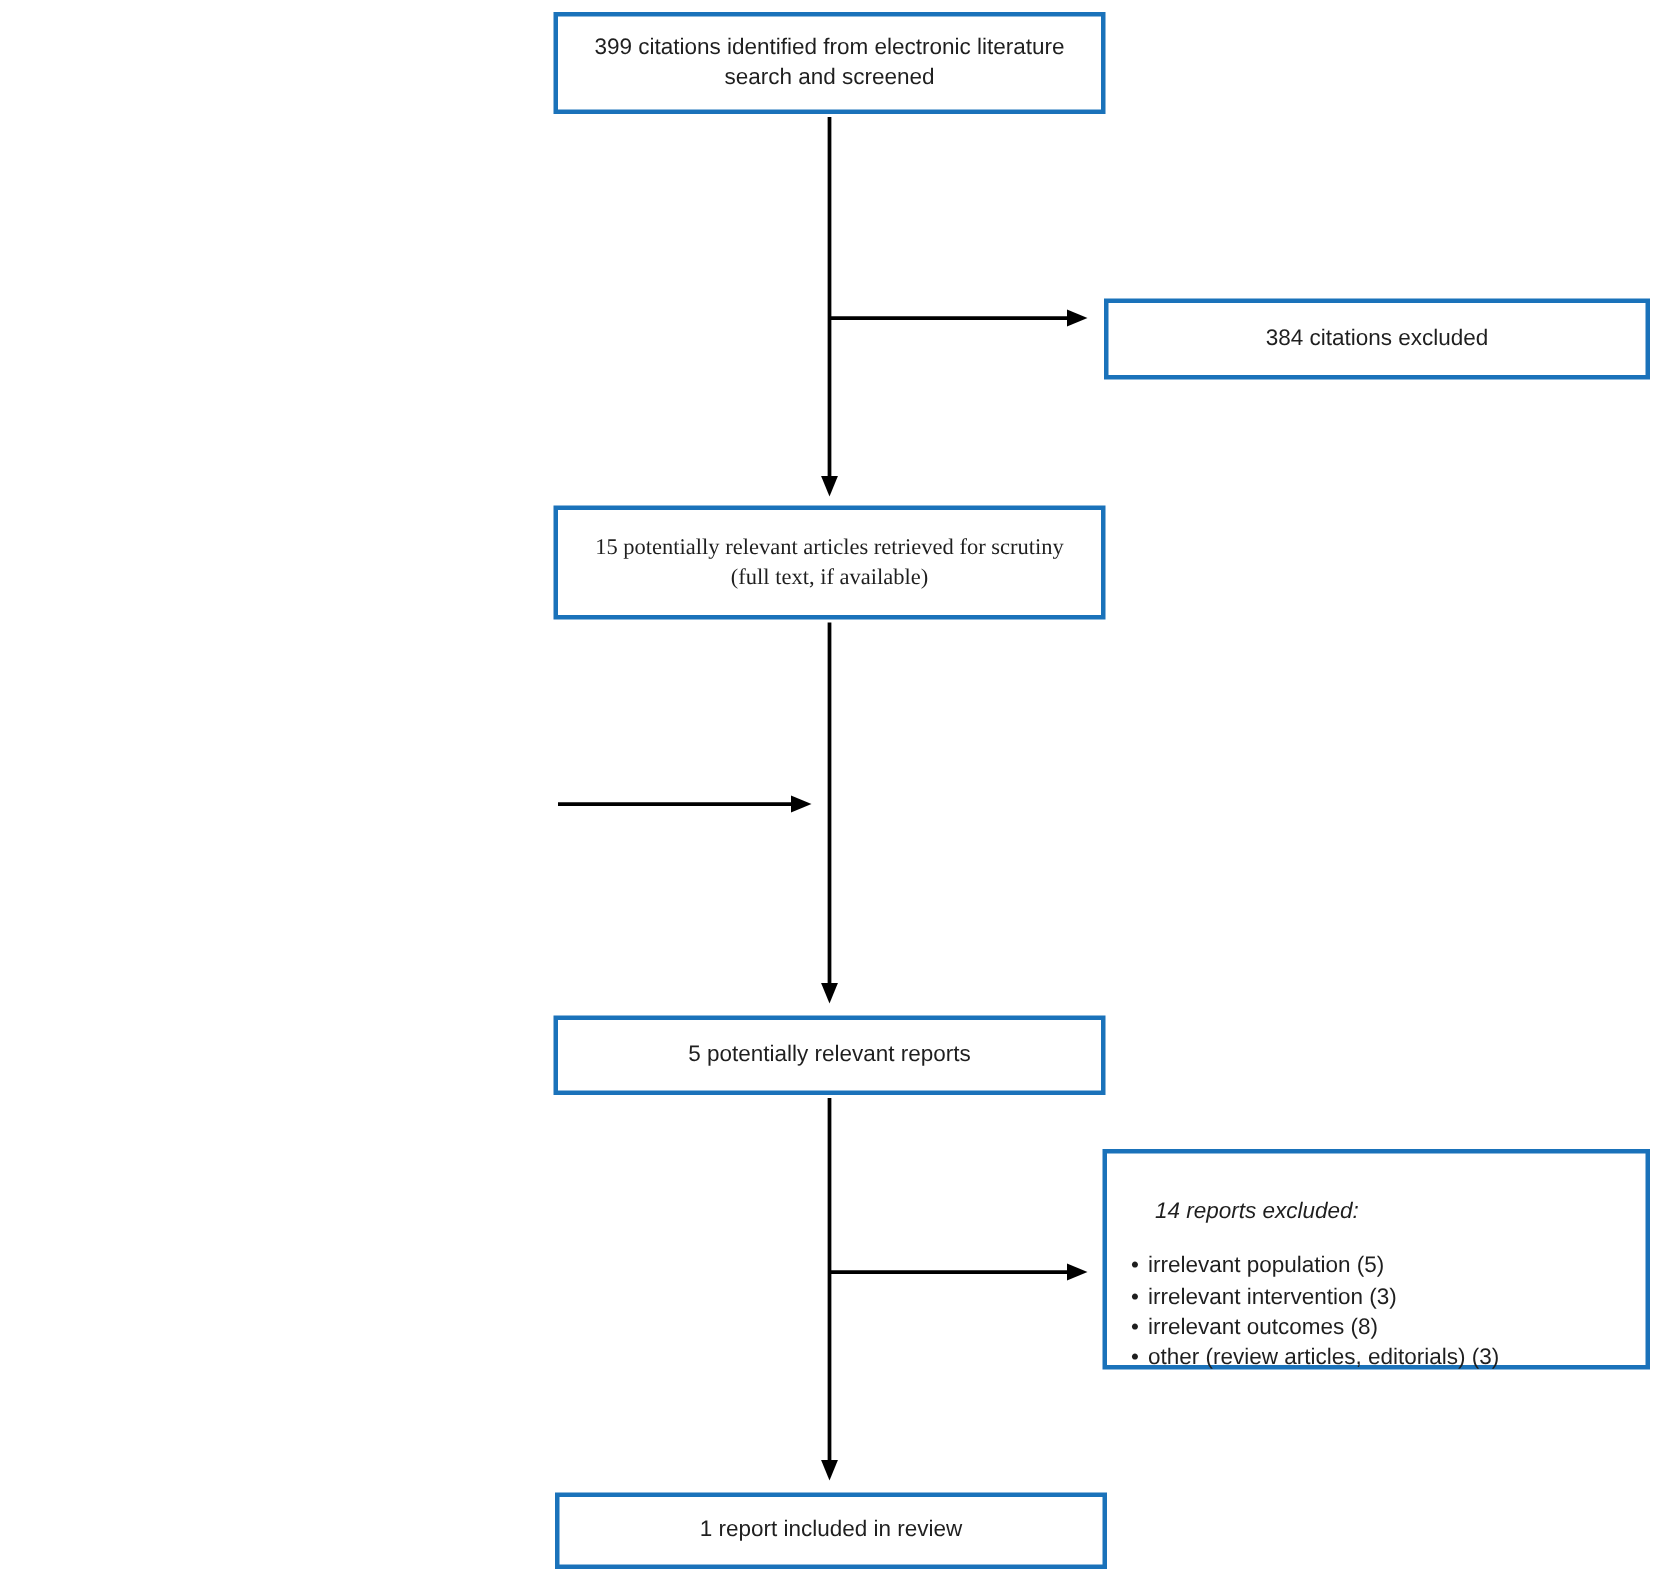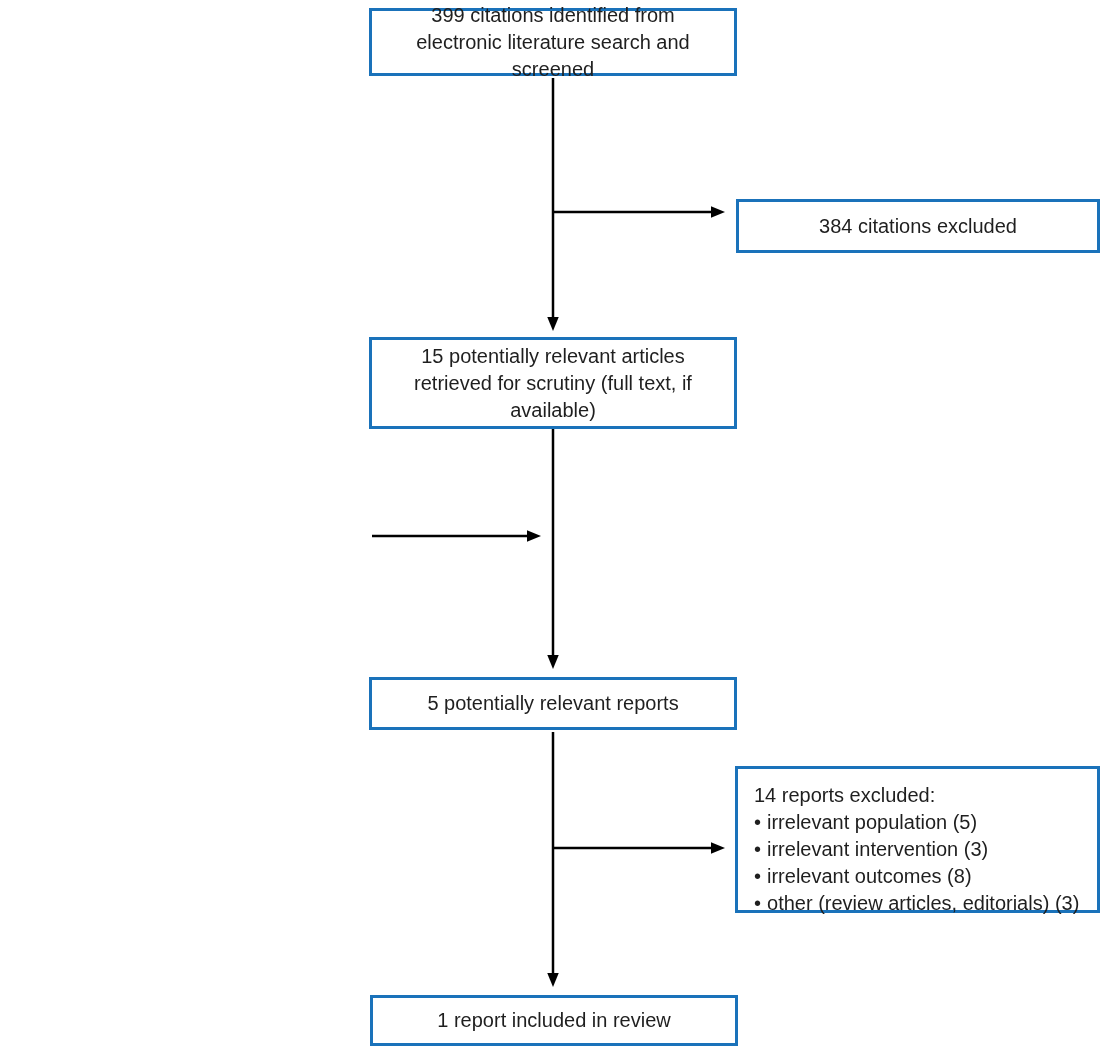--- a/index.html
+++ b/index.html
@@ -24,38 +24,38 @@
     overflow: hidden;
   }
   .box {
     position: absolute;
     border: 3px solid var(--accent);
     background: #ffffff;
     display: flex;
     align-items: center;
     justify-content: center;
     text-align: center;
-    font-size: 20px;
+    font-size: 15px;
     line-height: 1.35;
     padding: 6px 14px;
   }
   .box-screened        { left: 369px; top:   8px; width: 368px; height: 68px; }
   .box-cit-excluded    { left: 736px; top: 199px; width: 364px; height: 54px; }
-  .box-retrieved       { left: 369px; top: 337px; width: 368px; height: 92px; }
+  .box-retrieved       { left: 369px; top: 337px; width: 368px; height: 76px; font-family: Liberation Serif, serif; }
   .box-other-sources   { left:   5px; top: 487px; width: 365px; height: 98px; }
   .box-relevant        { left: 369px; top: 677px; width: 368px; height: 53px; }
   .box-rep-excluded    {
     left: 735px; top: 766px; width: 365px; height: 147px;
     display: block;
     text-align: left;
     padding: 13px 14px 10px 16px;
   }
   .box-included        { left: 370px; top: 995px; width: 368px; height: 51px; }
 
-  .excl-heading { margin: 0; }
+  .excl-heading { margin: 16px; font-style: italic; }
   .excl-list {
     list-style: none;
     margin: 0;
     padding: 0;
   }
   .excl-list li {
     display: flex;
     gap: 6px;
     line-height: 1.35;
   }

